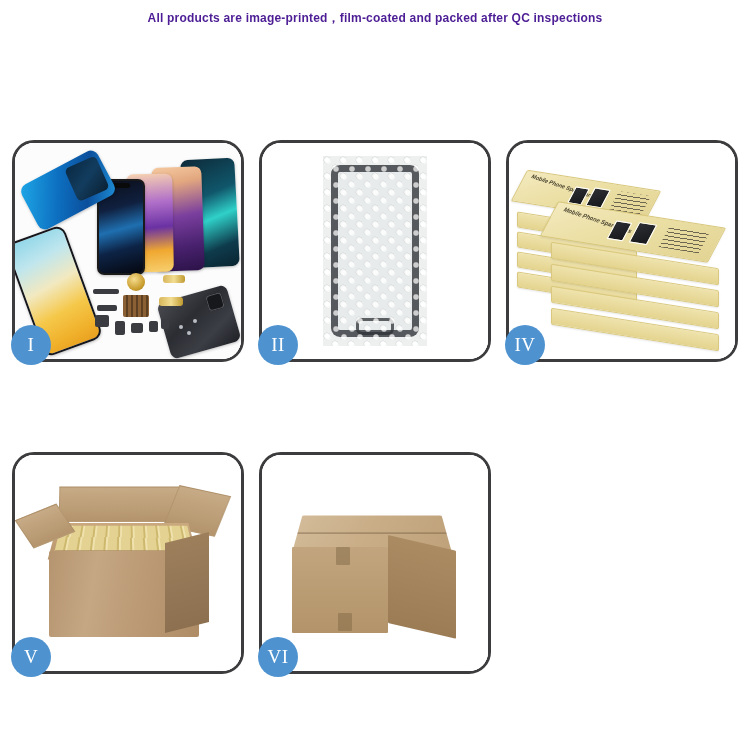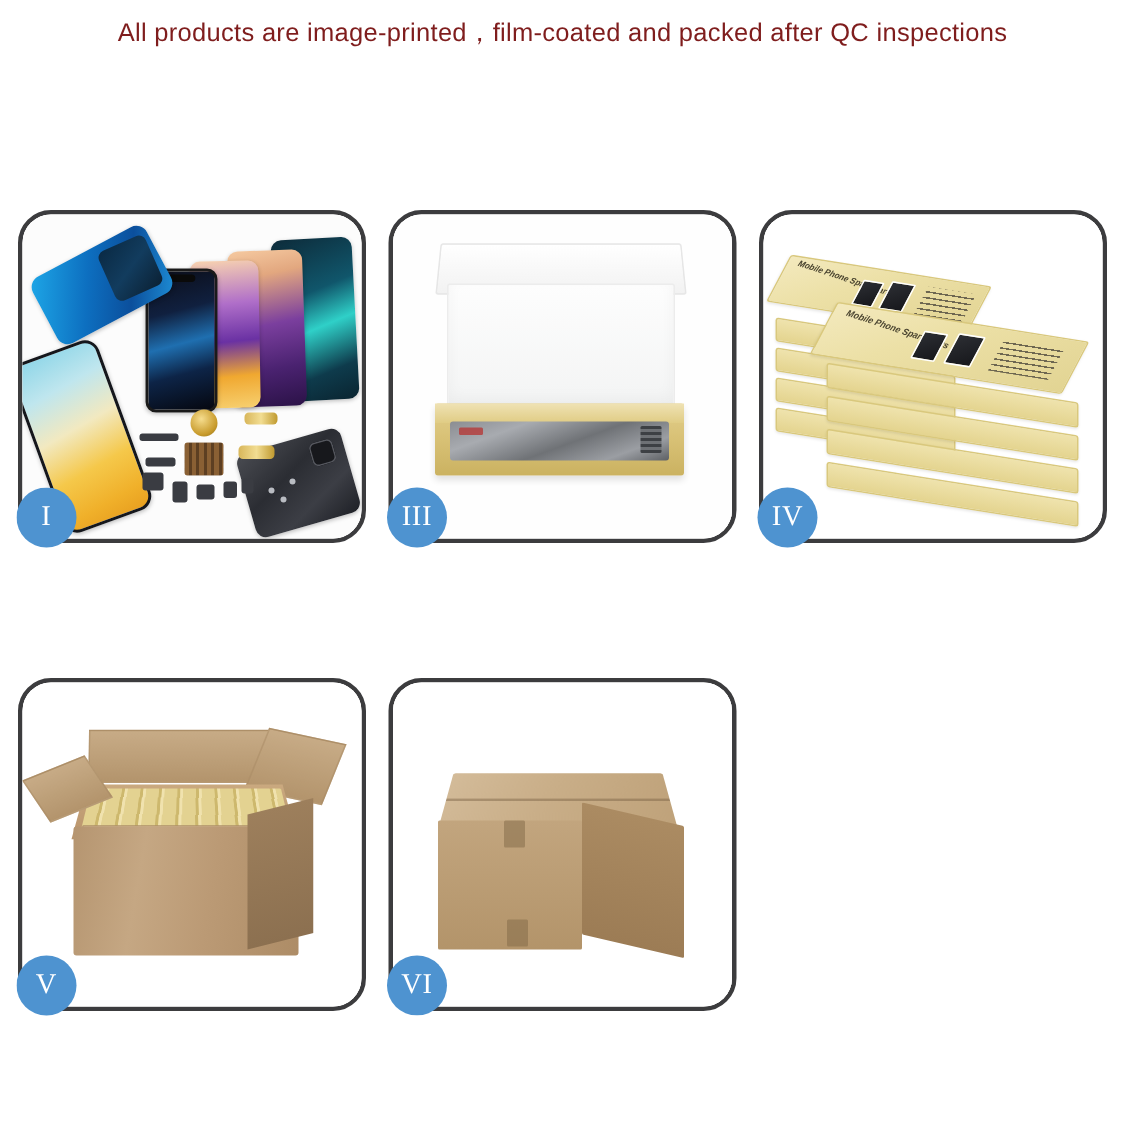--- a/index.html
+++ b/index.html
@@ -17,24 +17,25 @@
     margin-top: 34px;
     font-size: 34px;
     letter-spacing: 1.2px;
     font-weight: 400;
     color: #1b1b1b;
     font-family: "Liberation Sans", sans-serif;
     white-space: nowrap;
   }
   .subtitle {
     margin-top: 10px;
-    font-size: 17px;
-    color: #7f1d1d;
+    font-size: 12px;
+    color: #4c1d95;
     letter-spacing: .2px;
     white-space: nowrap;
+    font-weight: bold;
   }
 
   
   .grid {
     position:absolute; left:12px; top:140px;
     width: 726px; height: 534px;
     display: grid;
     grid-template-columns: 232px 232px 232px;
     grid-template-rows: 222px 222px;
     column-gap: 15px;
@@ -349,35 +350,33 @@
             <div class="part" style="left:68px; top:48px; width:8px; height:10px;"></div>
             <div class="part screw" style="left:86px; top:54px; width:4px; height:4px;"></div>
             <div class="part screw" style="left:94px; top:60px; width:4px; height:4px;"></div>
             <div class="part screw" style="left:100px; top:48px; width:4px; height:4px;"></div>
           </div>
         </div>
       </div>
       <div class="badge">I</div>
     </div>
 
-
     <div class="panel">
       <div class="panel-clip">
         <div class="scene">
-          <div class="p3-bg"></div>
-          <div class="lid-back"></div>
-          <div class="foam"></div>
-          <div class="kraft-tray">
-            <div class="kraft-tray-rim"></div>
-            <div class="tray-inner"></div>
+          <div class="p2-bg"></div>
+          <div class="bubble-sheet">
+            <div class="screen-under"></div>
+            <div class="bubble-overlay"></div>
           </div>
         </div>
       </div>
-      <div class="badge">III</div>
+      <div class="badge">II</div>
     </div>
+
 
     <div class="panel">
       <div class="panel-clip">
         <div class="scene">
           <div class="p4-bg"></div>
           <div class="stackwrap">
 
             <div class="ybox" style="left:2px;  top:62px;  width:120px; height:16px; transform:skewY(9deg);"></div>
             <div class="ybox" style="left:2px;  top:82px;  width:120px; height:16px; transform:skewY(9deg);"></div>
             <div class="ybox" style="left:2px;  top:102px; width:120px; height:16px; transform:skewY(9deg);"></div>

